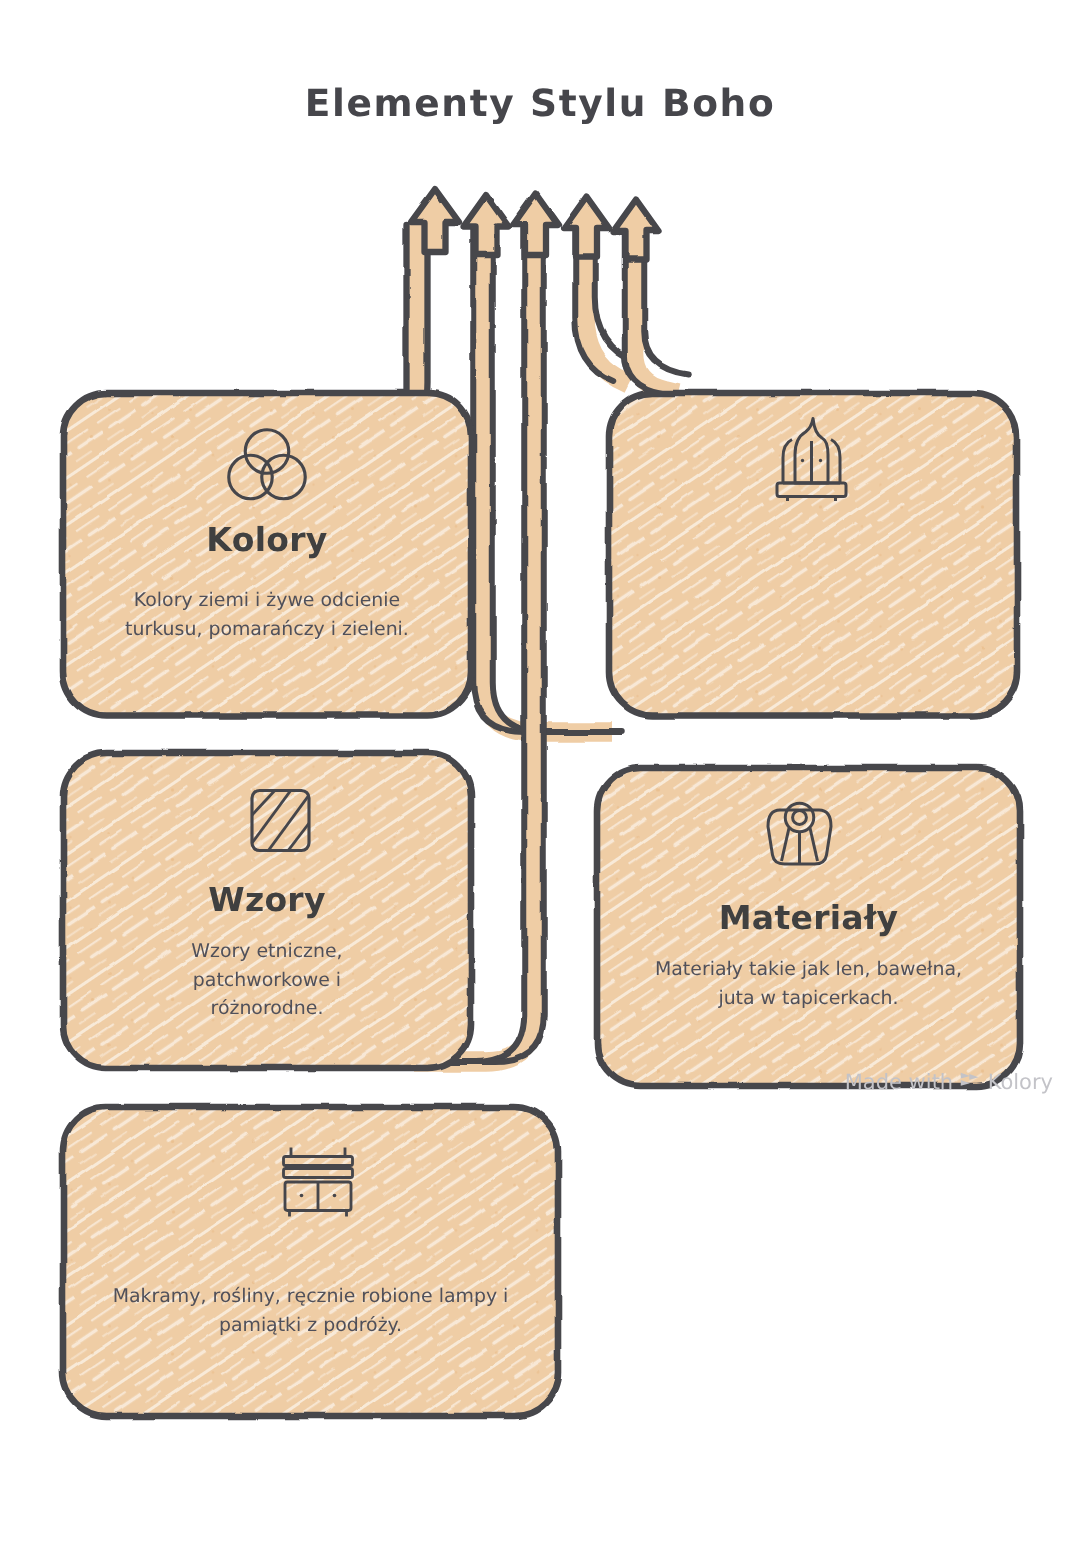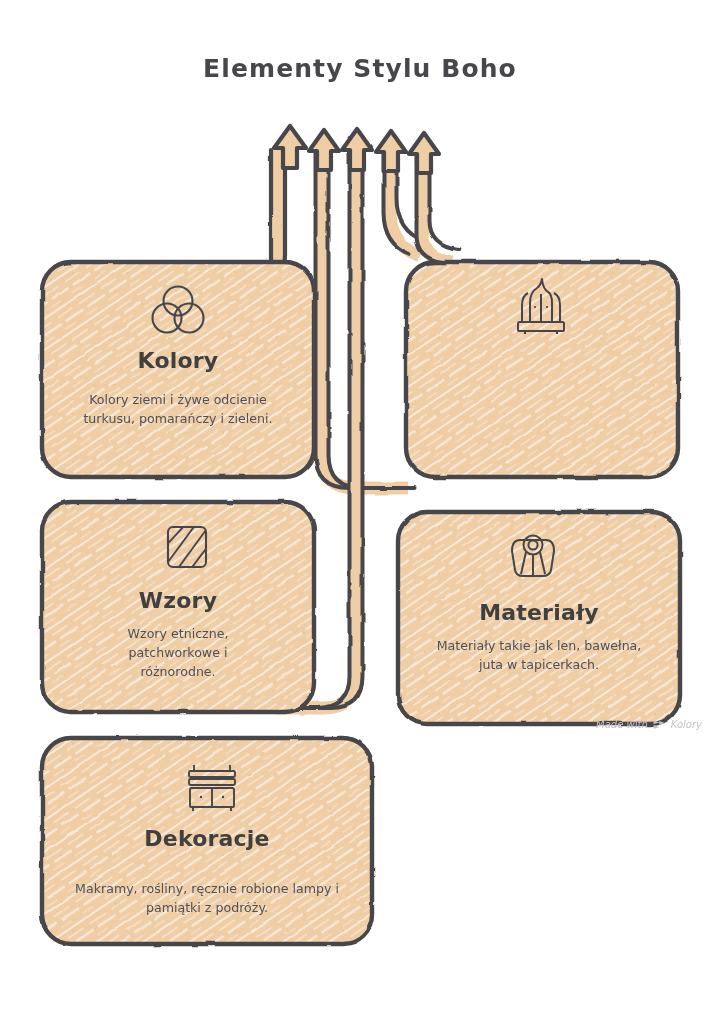--- a/index.html
+++ b/index.html
@@ -65,23 +65,22 @@
 
   
   #footer {
     position: absolute;
     right: 18px;
     bottom: 14px;
     display: flex;
     align-items: flex-start;
     gap: 5px;
     font-family: "DejaVu Sans", sans-serif;
-    font-size: 10px;
+    font-size: 14px;
     color: #c3c3c8;
-    font-style: italic;
   }
   #footer .nap-glyph { display: block; }
 </style>
 </head>
 <body>
 
 <div id="stage">
 
   <div id="title">Elementy Stylu Boho</div>
 
@@ -293,21 +292,20 @@
     <div class="card-head">Materiały</div>
     <div class="card-body" style="padding:0 22px;">Materiały takie jak len, bawełna, juta w tapicerkach.</div>
   </div>
 
   <div class="card-text" style="left:52px; top:588px; width:252px;">
     <div class="card-head">Wzory</div>
     <div class="card-body" style="padding:0 52px;">Wzory etniczne, patchworkowe i różnorodne.</div>
   </div>
 
   <div class="card-text" style="left:52px; top:826px; width:310px;">
-    <div class="card-head">Dekoracje</div>
     <div class="card-body" style="padding:0 12px;margin-top:28px;">Makramy, rośliny, ręcznie robione lampy i pamiątki z podróży.</div>
   </div>
 
   <div id="footer">
     <span>Made with</span>
     <svg class="nap-glyph" width="13" height="11" viewBox="0 0 13 11">
       <path d="M0.5 1.2 L6.6 3.4 L0.5 5.0 Z" fill="#c3c3c8"></path>
       <path d="M0.5 6.0 L6.6 8.2 L0.5 9.8 Z" fill="#c3c3c8"></path>
       <path d="M6.2 2.0 L12.3 4.2 L6.2 5.8 Z" fill="#c3c3c8"></path>
     </svg>

